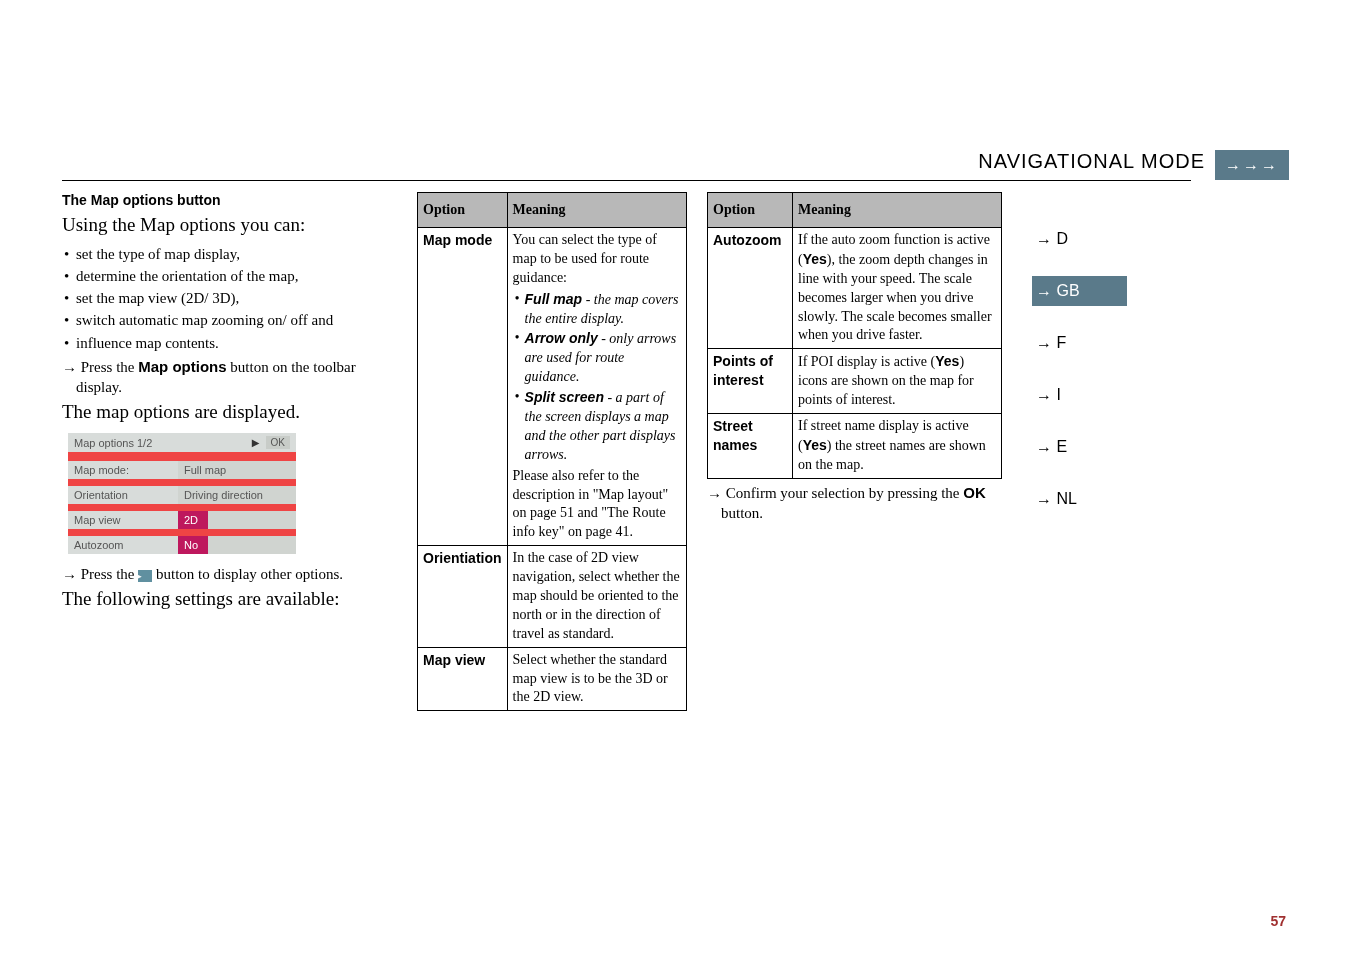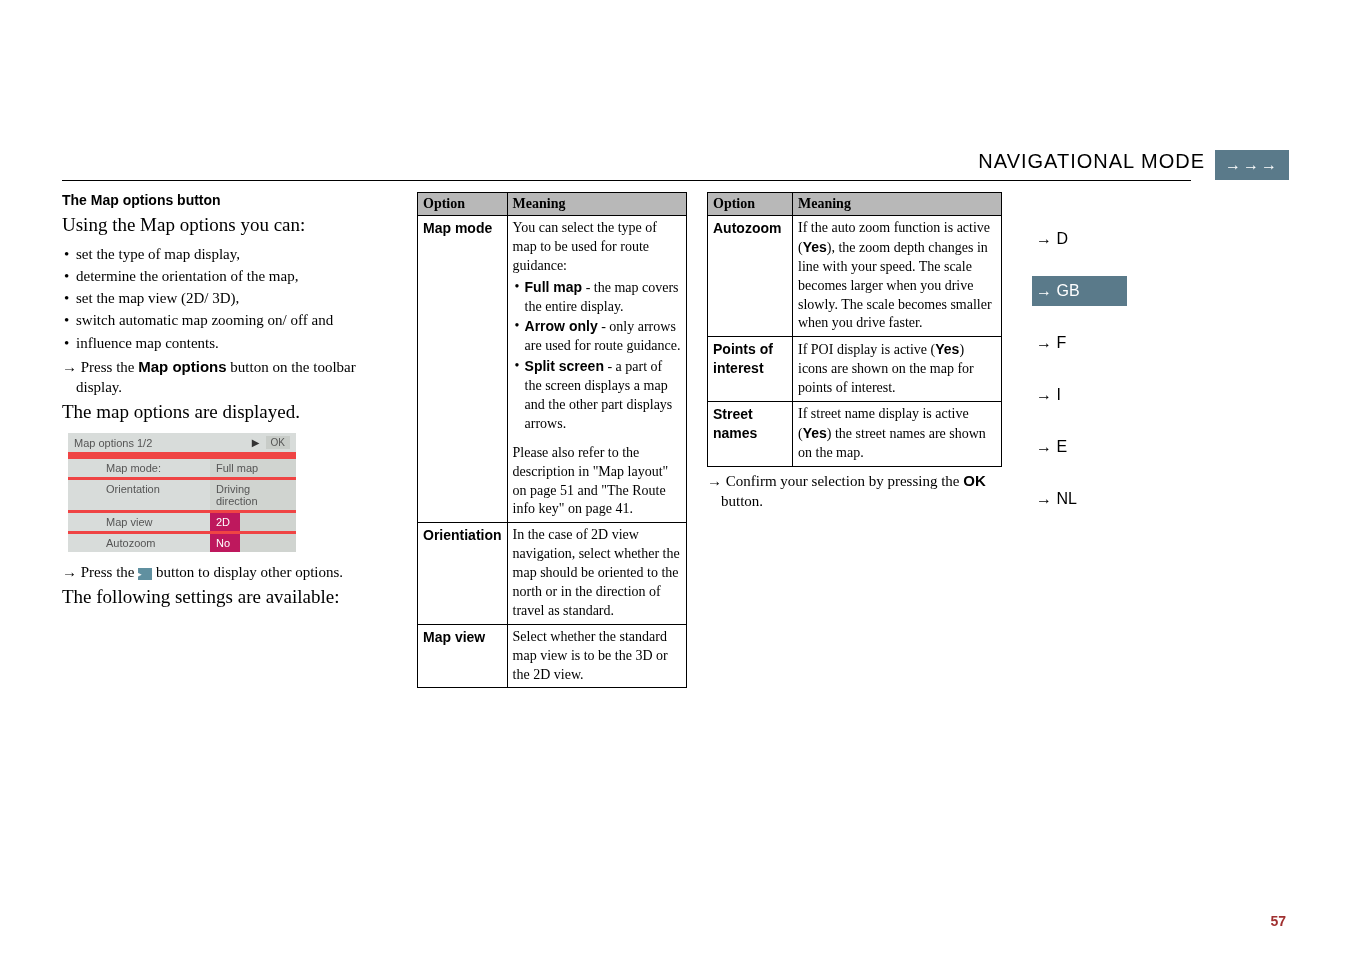--- a/index.html
+++ b/index.html
@@ -125,29 +125,28 @@
     font-family: Arial, Helvetica, sans-serif;
     font-size: 11px;
     color: #555;
     margin: 8px 0 10px 6px;
   }
   .ss-header {
     display: flex;
     justify-content: space-between;
     align-items: center;
     padding: 3px 6px;
-    border-bottom: 4px solid #ef4444;
+    border-bottom: 2px solid #ef4444;
   }
   .ss-ok-group { display: flex; align-items: center; gap: 6px; }
   .ss-ok { background: #c8ccc8; padding: 1px 5px; font-size: 10px; }
   .ss-play { font-size: 10px; color: #333; }
   .ss-row {
     display: flex;
-    border-top: 3px solid #ef4444;
-    padding-left: 32px;
+    border-top: 7px solid #ef4444;
   }
   .ss-row:first-of-type { border-top: none; }
   .ss-label { width: 110px; padding: 3px 6px; }
   .ss-value { flex: 1; padding: 3px 6px; background: #d0d4d0; }
   .ss-value.highlight { background: #be185d; color: #fff; width: 30px; flex: none; }
   .tri-btn {
     display: inline-block;
     background: #6090a0;
     color: #fff;
     width: 14px;
@@ -160,37 +159,38 @@
   table.opts {
     border-collapse: collapse;
     width: 100%;
     font-family: Georgia, "Times New Roman", serif;
     font-size: 14px;
   }
   table.opts th {
     background: #b8b8b8;
     font-weight: bold;
     text-align: left;
-    padding: 3px 5px;
+    padding: 9px 5px;
     border: 1px solid #000;
   }
   table.opts td {
     border: 1px solid #000;
     padding: 3px 5px;
     vertical-align: top;
     line-height: 1.35;
   }
   table.opts td.opt-name {
     font-family: Arial, Helvetica, sans-serif;
     font-weight: bold;
     width: 85px;
   }
   .sub-bullets {
     list-style: none;
-    margin: 2px 0 10px 2px;
+    margin: 2px 0 2px 2px;
+    font-style: italic;
   }
   .sub-bullets li {
     padding-left: 10px;
     position: relative;
     margin-bottom: 1px;
   }
   .sub-bullets li::before {
     content: "•";
     position: absolute;
     left: 0;

